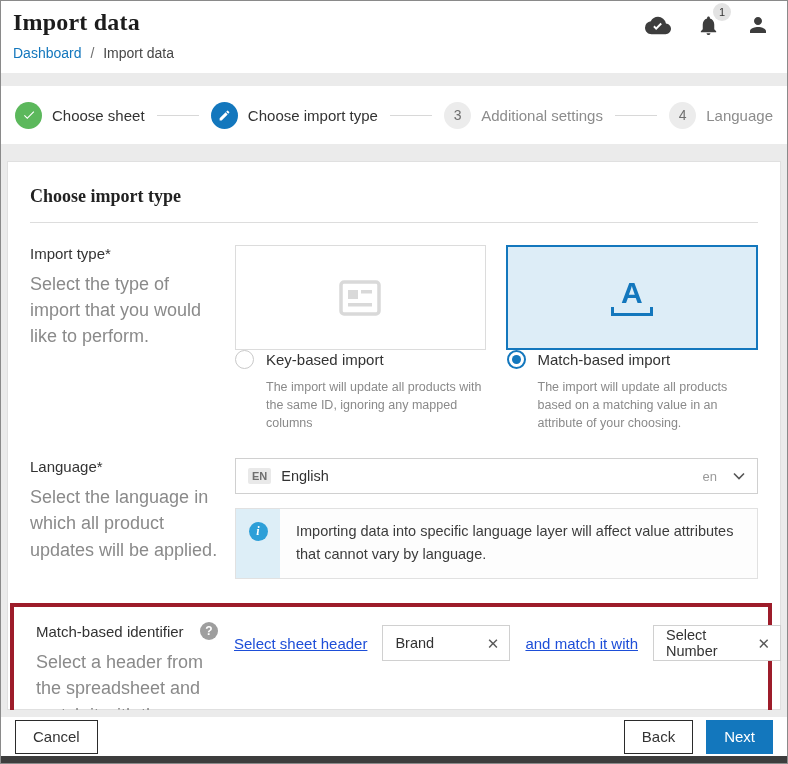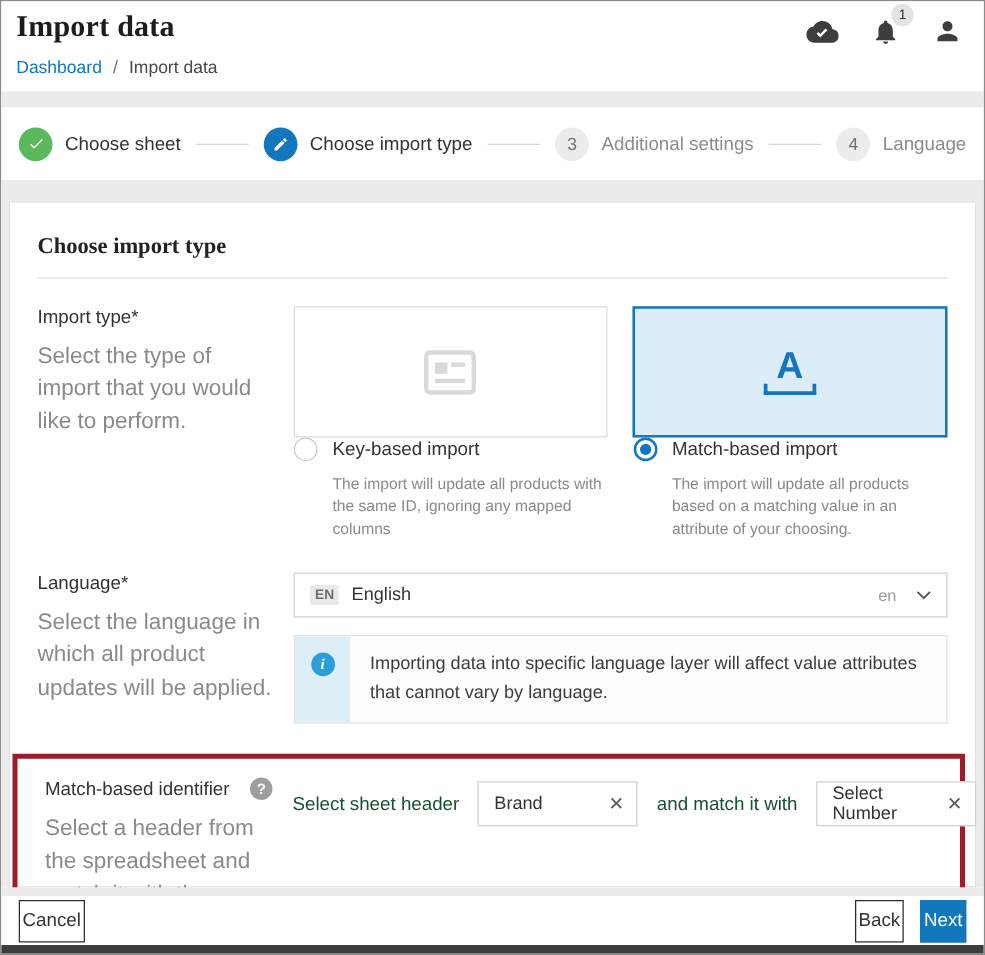--- a/index.html
+++ b/index.html
@@ -74,27 +74,27 @@
   .info-strip { width:44px; background:#ddeef7; display:flex; justify-content:center; padding-top:13px; flex-shrink:0; }
   .info-icon { width:19px; height:19px; border-radius:50%; background:#2d9fd8; color:#fff; font-size:12px; font-weight:700; font-family:"Liberation Serif",serif; font-style:italic; display:flex; align-items:center; justify-content:center; }
   .info-text { padding:11px 16px 13px 16px; font-size:14.5px; color:#3c3c3c; line-height:1.55; }
 
   
   .identifier-box { border:4px solid #9d1c2a; margin:24px -14px 0 -20px; padding:15px 10px 20px 22px; display:flex; align-items:flex-start; }
   .id-label-col { width:198px; flex-shrink:0; padding-right:10px; }
   .id-label-row { display:flex; align-items:center; justify-content:space-between; margin-bottom:9px; }
   .help-icon { width:18px; height:18px; border-radius:50%; background:#9e9e9e; color:#fff; font-size:12px; font-weight:700; display:flex; align-items:center; justify-content:center; cursor:pointer; margin-right:6px; flex-shrink:0; }
   .id-fields { flex:1; display:flex; align-items:center; gap:15px; margin-top:3px; flex-wrap:nowrap; }
-  .id-text { font-size:15px; color:#14532d; white-space:nowrap; }
+  .id-text { font-size:15px; color:#1d4ed8; white-space:nowrap;text-decoration:underline; }
   .value-box { border:1px solid #d0d0d0; background:#fff; height:36px; display:flex; align-items:center; justify-content:space-between; gap:10px; padding:0 10px 0 12px; font-size:14.5px; color:#333; min-width:128px; }
   .clear-x { color:#5a5a5a; font-size:15px; cursor:pointer; line-height:1; }
 
   
   .footer { height:39px; background:#fff; display:flex; align-items:center; padding:0 14px; gap:13px; flex-shrink:0; }
-  .btn { height:34px; font-size:15px; font-family:inherit; background:#fff; border:1px solid #2b2b2b; padding:0 2px; color:#333; cursor:pointer; }
+  .btn { height:34px; font-size:15px; font-family:inherit; background:#fff; border:1px solid #2b2b2b; padding:0 17px; color:#333; cursor:pointer; }
   .btn-cancel { margin-right:auto; }
   .btn-next { background:#1377bd; border:1px solid #1377bd; color:#fff; }
   .bottom-bar { height:7px; background:#3d3d3d; flex-shrink:0; }
 </style>
 </head>
 <body>
 
 <div class="window">
 
   <header class="app-header">

